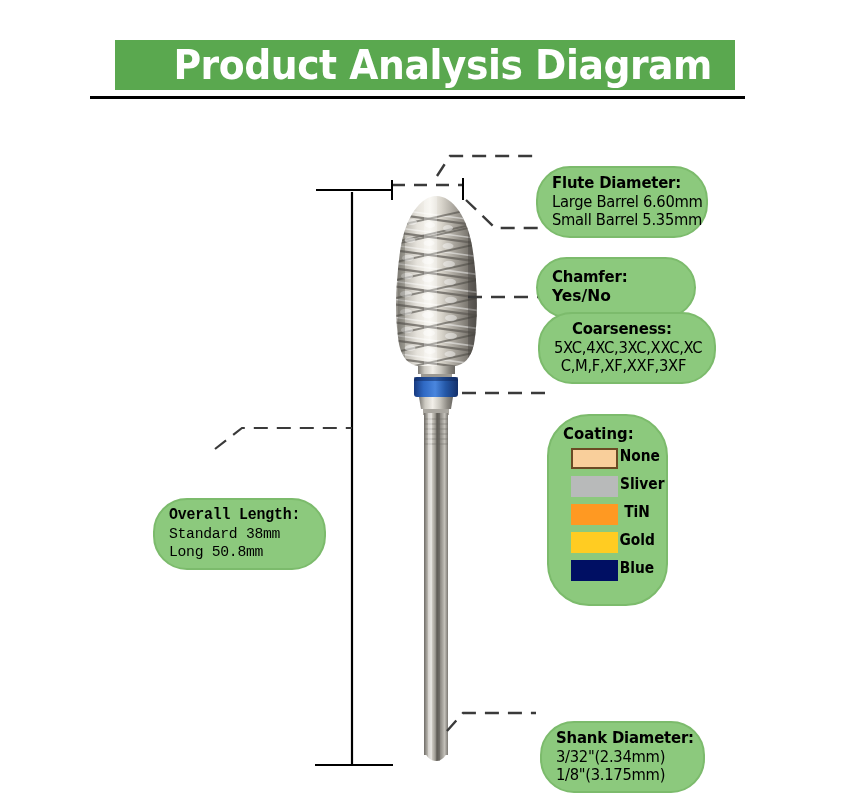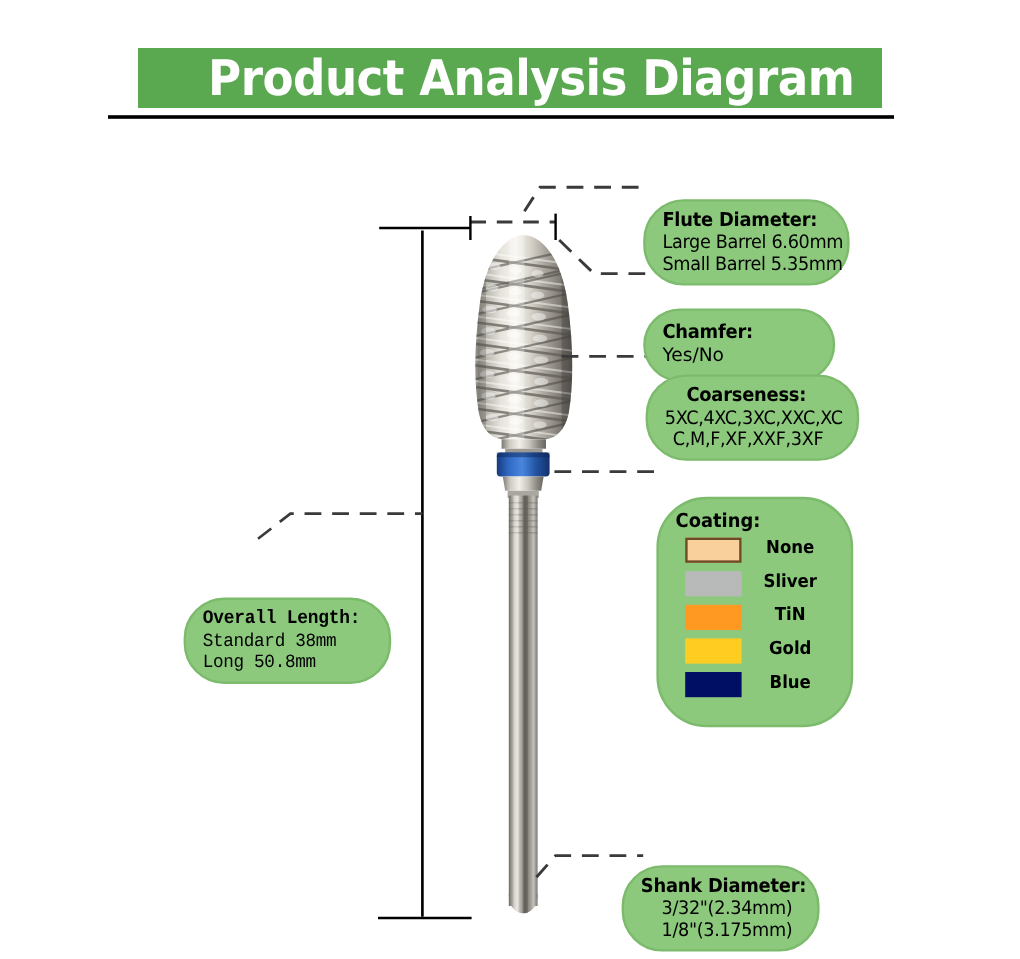--- a/index.html
+++ b/index.html
@@ -59,34 +59,34 @@
     transform-origin: left center;
   }
   .callout .ln {
     font-size: 15.5px;
     letter-spacing: -0.3px;
     white-space: nowrap;
     transform: scaleX(0.95);
     transform-origin: left center;
   }
   .callout .inline-val {
-    font-weight: normal;
+    font-weight: bold;
     font-size: 15.5px;
   }
 
   #callout-flute { left: 536px; top: 118px; width: 172px; }
   #callout-chamfer { left: 536px; top: 209px; width: 160px; padding-top: 9px; padding-bottom: 10px; }
   #callout-chamfer .hd { display: inline-block; }
   #callout-coarseness { left: 538px; top: 264px; width: 178px; text-align: center; }
   #callout-coating {
-    left: 547px; top: 366px; width: 164px; height: 192px;
+    left: 547px; top: 366px; width: 121px; height: 192px;
     border-radius: 42px; padding: 9px 10px 24px 14px;
   }
   #callout-length { left: 153px; top: 450px; width: 173px; font-family: Liberation Mono, monospace; }
-  #callout-shank { left: 518px; top: 673px; width: 165px; text-align: right; }
+  #callout-shank { left: 540px; top: 673px; width: 165px; }
 
   
   .coat-title {
     font-weight: bold; font-size: 16px; color: #000;
     transform: scaleX(0.93); transform-origin: left center;
     margin-bottom: 4px;
   }
   .coat-row {
     display: flex; align-items: flex-start;
     height: 28px;

